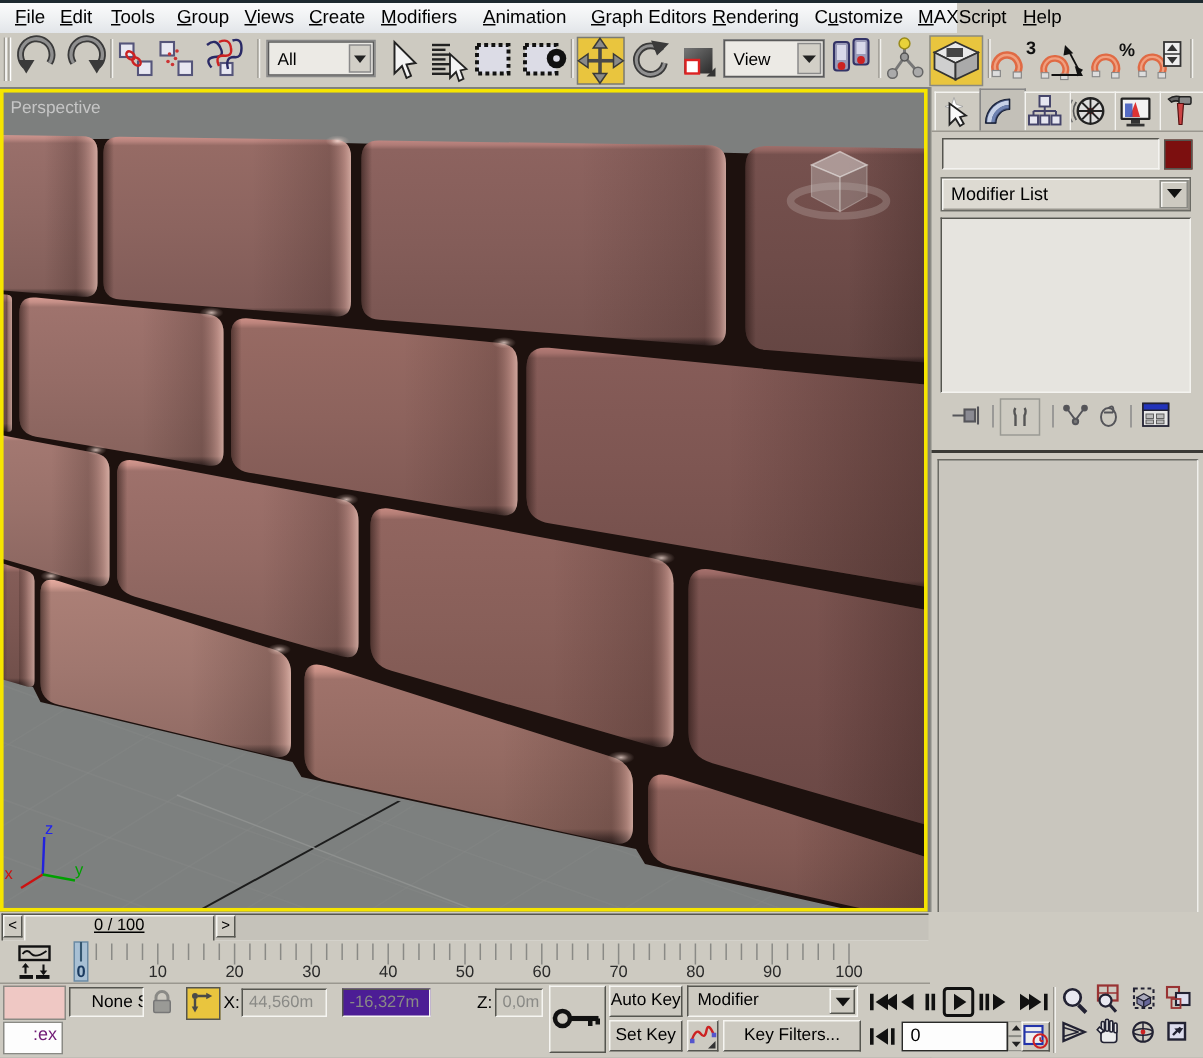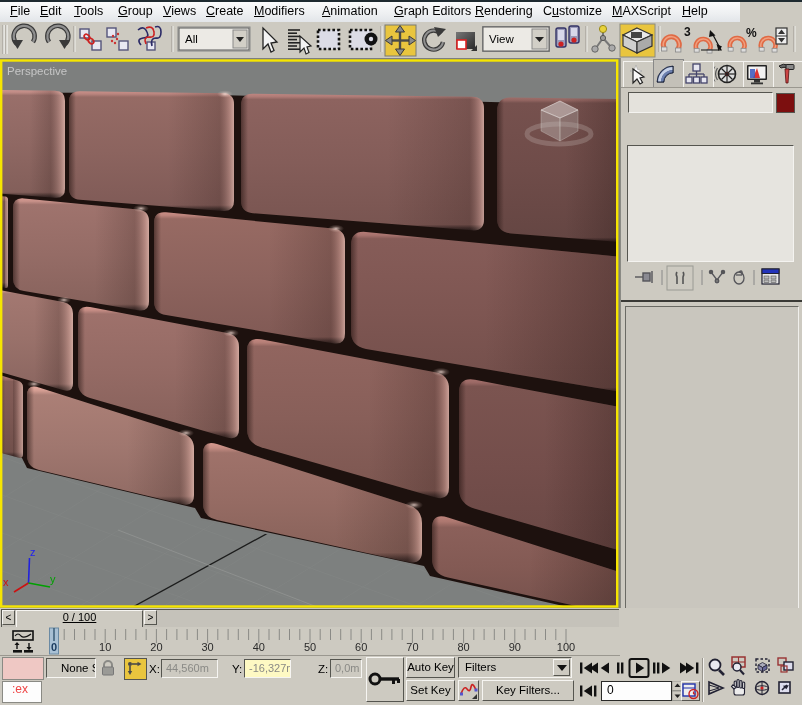--- a/index.html
+++ b/index.html
@@ -1,18 +1,18 @@
 <!DOCTYPE html>
 <html><head><meta charset="utf-8"><style>
 html,body{margin:0;padding:0;background:#cdcac1}
 *{font-family:"Liberation Sans",sans-serif}
 #app{position:relative;width:802px;height:705px;overflow:hidden;background:#cdcac1}
 </style></head><body>
 <div id="app">
-<div style="position:absolute;left:0;top:0;width:740px;height:22px;background:linear-gradient(#fdfdfd,#eef0f2 60%,#e2e5e9);border-bottom:1px solid #b8b8b8;font-size:12.5px;color:#000">
+<div style="position:absolute;left:0;top:0;width:638px;height:22px;background:linear-gradient(#fdfdfd,#eef0f2 60%,#e2e5e9);border-bottom:1px solid #b8b8b8;font-size:12.5px;color:#000">
       <div style="position:absolute;left:0;top:0;width:802px;height:2px;background:#1e2a30"></div>
       <span style="position:absolute;left:10px;top:4px"><u>F</u>ile</span>
       <span style="position:absolute;left:40px;top:4px"><u>E</u>dit</span>
       <span style="position:absolute;left:74px;top:4px"><u>T</u>ools</span>
       <span style="position:absolute;left:118px;top:4px"><u>G</u>roup</span>
       <span style="position:absolute;left:163px;top:4px"><u>V</u>iews</span>
       <span style="position:absolute;left:206px;top:4px"><u>C</u>reate</span>
       <span style="position:absolute;left:254px;top:4px"><u>M</u>odifiers</span>
       <span style="position:absolute;left:322px;top:4px"><u>A</u>nimation</span>
       <span style="position:absolute;left:394px;top:4px"><u>G</u>raph Editors</span>
@@ -617,20 +617,27 @@
 <rect x="12" y="3.5" width="8" height="5" rx="1" fill="#888" stroke="#222" stroke-width="1"></rect>
 <polygon points="11,8 15,8 14,22 12,22" fill="#cc4444" stroke="#551111" stroke-width="0.8"></polygon>
           </g>
         </svg>
       </div>
  <div style="position:absolute;left:0;top:29px;width:182px;height:1px;background:#9a978f"></div>
 
  <div style="position:absolute;left:7px;top:34px;width:143px;height:19px;background:#e4e2dc;border-top:1.5px solid #55554f;border-left:1.5px solid #55554f;border-bottom:1px solid #f4f3f0;border-right:1px solid #f4f3f0"></div>
  <div style="position:absolute;left:155px;top:35px;width:17px;height:18px;background:#7c0f0f;border:1px solid #55554f"></div>
 
+ <div style="position:absolute;left:6px;top:60px;width:165px;height:21px;background:#dddad2;border:1px solid #6a6a64;box-shadow:inset 1px 1px 0 #f6f5f2, inset -1px -1px 0 #9a978f">
+   <span style="position:absolute;left:6px;top:3px;font-size:12px;color:#000">Modifier List</span>
+   <div style="position:absolute;right:1px;top:1px;width:17px;height:17px;background:#cdcac1;border:1px solid #8a8a84;box-shadow:inset 1px 1px 0 #f4f3f0"></div>
+   <svg width="10" height="6" viewBox="0 0 10 6" style="position:absolute;right:5px;top:7px">
+          <polygon points="0,0 10,0 5,6" fill="#111"></polygon>
+        </svg>
+ </div>
 
  <div style="position:absolute;left:6px;top:87px;width:165px;height:115px;background:#e6e4df;border-top:1.5px solid #55554f;border-left:1.5px solid #55554f;border-bottom:1px solid #f4f3f0;border-right:1px solid #f4f3f0"></div>
 
  <svg width="182" height="30" viewBox="0 0 182 30" style="position:absolute;left:0;top:205px">
    <g stroke="#55555a" stroke-width="1.4" fill="none">
      <path d="M 14 14 L 22 14"></path>
      <rect x="22" y="10" width="7" height="8" fill="#8a8a92"></rect>
      <line x1="31" y1="8" x2="31" y2="20"></line>
    </g>
    <line x1="41" y1="7" x2="41" y2="22" stroke="#888"></line>
@@ -745,50 +752,50 @@
       <text x="361.2" y="651" text-anchor="middle" font-size="11" fill="#2a2a2a">60</text>
       <text x="412.4" y="651" text-anchor="middle" font-size="11" fill="#2a2a2a">70</text>
       <text x="463.6" y="651" text-anchor="middle" font-size="11" fill="#2a2a2a">80</text>
       <text x="514.8" y="651" text-anchor="middle" font-size="11" fill="#2a2a2a">90</text>
       <text x="566.0" y="651" text-anchor="middle" font-size="11" fill="#2a2a2a">100</text>
       <rect x="49.5" y="628" width="9" height="26" fill="#a8c0d4" stroke="#6a8aa4" stroke-width="1"></rect>
       <line x1="54" y1="628" x2="54" y2="641" stroke="#33556f" stroke-width="1.4"></line>
       <text x="54" y="651" text-anchor="middle" font-size="11" fill="#1a3a5f" font-weight="bold">0</text>
     </svg>
 <div style="position:absolute;left:2px;top:657px;width:40px;height:21px;background:#efc8c4;border:1px solid #8a8a84"></div>
-<div style="position:absolute;left:2px;top:681px;width:40px;height:22px;background:#fdfdfd;border:1px solid #8a8a84;font-size:12px;color:#ef4444;padding-left:9px;box-sizing:border-box">:ex</div>
+<div style="position:absolute;left:2px;top:681px;width:40px;height:22px;background:#fdfdfd;border:1px solid #8a8a84;font-size:12px;color:#701a75;padding-left:19px;box-sizing:border-box">:ex</div>
 <div style="position:absolute;left:46px;top:658px;width:50px;height:20px;background:#cdcac1;border-top:1px solid #55554f;border-left:1px solid #55554f;border-bottom:1px solid #f6f5f2;border-right:1px solid #f6f5f2;box-sizing:border-box;font-size:11.5px;color:#000;line-height:18px;padding-left:14px;white-space:nowrap;overflow:hidden">None Se</div>
 <svg width="16" height="17" viewBox="0 0 16 17" style="position:absolute;left:100px;top:660px">
 <path d="M 4 7 L 4 5 A 4 4 0 0 1 12 5 L 12 7" fill="none" stroke="#8a8a86" stroke-width="2"></path>
 <rect x="2.5" y="7" width="11" height="8" rx="1" fill="#9a9a96" stroke="#777"></rect>
     </svg>
 <div style="position:absolute;left:124px;top:658px;width:21px;height:20px;background:#e9c53e;border:1px solid #55554f"></div>
 <svg width="19" height="18" viewBox="0 0 19 18" style="position:absolute;left:125px;top:659px">
 <circle cx="5" cy="5" r="2" fill="#4a4a48"></circle>
 <line x1="7" y1="5" x2="14" y2="5" stroke="#4a4a48" stroke-width="1.6"></line>
       <polygon points="16.5,5 12.5,2.8 12.5,7.2" fill="#4a4a48"></polygon>
 <line x1="5" y1="7" x2="5" y2="13" stroke="#4a4a48" stroke-width="1.6"></line>
       <polygon points="5,16 2.8,12 7.2,12" fill="#4a4a48"></polygon>
     </svg>
 <span style="position:absolute;left:149px;top:663px;font-size:11.5px;color:#000">X:</span>
 <div style="position:absolute;left:161px;top:659px;width:57px;height:19px;background:#cdcac1;border-top:1px solid #55554f;border-left:1px solid #55554f;border-bottom:1px solid #f6f5f2;border-right:1px solid #f6f5f2;box-sizing:border-box;font-size:11px;color:#8a8a86;line-height:17px;padding-left:4px;white-space:nowrap;overflow:hidden">44,560m</div>
 <span style="position:absolute;left:232px;top:663px;font-size:11.5px;color:#000">Y:</span>
-<div style="position:absolute;left:244px;top:659px;width:47px;height:19px;background:#fef9c3;border-top:1px solid #55554f;border-left:1px solid #55554f;border-bottom:1px solid #f6f5f2;border-right:1px solid #f6f5f2;box-sizing:border-box;font-size:11px;color:#8a8a86;line-height:17px;padding-left:4px;white-space:nowrap;overflow:hidden">-16,327m</div>
+<div style="position:absolute;left:228px;top:659px;width:59px;height:19px;background:#4c1d95;border-top:1px solid #55554f;border-left:1px solid #55554f;border-bottom:1px solid #f6f5f2;border-right:1px solid #f6f5f2;box-sizing:border-box;font-size:11px;color:#8a8a86;line-height:17px;padding-left:4px;white-space:nowrap;overflow:hidden">-16,327m</div>
 <span style="position:absolute;left:318px;top:663px;font-size:11.5px;color:#000">Z:</span>
 <div style="position:absolute;left:330px;top:659px;width:32px;height:19px;background:#cdcac1;border-top:1px solid #55554f;border-left:1px solid #55554f;border-bottom:1px solid #f6f5f2;border-right:1px solid #f6f5f2;box-sizing:border-box;font-size:11px;color:#8a8a86;line-height:17px;padding-left:4px;white-space:nowrap;overflow:hidden">0,0m</div>
 <div style="position:absolute;left:366px;top:657px;width:38px;height:45px;background:#cdcac1;border-top:1px solid #f6f5f2;border-left:1px solid #f6f5f2;border-right:1px solid #55554f;border-bottom:1px solid #55554f;box-sizing:border-box;font-size:11px;text-align:center;color:#000;line-height:43px;"></div>
 <svg width="34" height="22" viewBox="0 0 34 22" style="position:absolute;left:368px;top:668px">
 <circle cx="7" cy="11" r="5" fill="none" stroke="#111" stroke-width="3"></circle>
 <line x1="12" y1="11" x2="31" y2="11" stroke="#111" stroke-width="3.4"></line>
 <rect x="24" y="11" width="3" height="5" fill="#111"></rect>
       <rect x="29" y="11" width="3" height="4" fill="#111"></rect>
     </svg>
 <div style="position:absolute;left:406px;top:657px;width:49px;height:21px;background:#cdcac1;border-top:1px solid #f6f5f2;border-left:1px solid #f6f5f2;border-right:1px solid #55554f;border-bottom:1px solid #55554f;box-sizing:border-box;font-size:11.5px;text-align:center;color:#000;line-height:19px;">Auto Key</div>
 <div style="position:absolute;left:406px;top:680px;width:49px;height:21px;background:#cdcac1;border-top:1px solid #f6f5f2;border-left:1px solid #f6f5f2;border-right:1px solid #55554f;border-bottom:1px solid #55554f;box-sizing:border-box;font-size:11.5px;text-align:center;color:#000;line-height:19px;">Set Key</div>
-<div style="position:absolute;left:458px;top:657px;width:114px;height:21px;background:#cdcac1;border-top:1px solid #55554f;border-left:1px solid #55554f;border-bottom:1px solid #f6f5f2;border-right:1px solid #f6f5f2;box-sizing:border-box;font-size:11.5px;color:#000;line-height:19px;padding-left:6px;white-space:nowrap;overflow:hidden">Filters</div>
+<div style="position:absolute;left:458px;top:657px;width:114px;height:21px;background:#cdcac1;border-top:1px solid #55554f;border-left:1px solid #55554f;border-bottom:1px solid #f6f5f2;border-right:1px solid #f6f5f2;box-sizing:border-box;font-size:11.5px;color:#000;line-height:19px;padding-left:6px;white-space:nowrap;overflow:hidden">Modifier</div>
 <div style="position:absolute;left:553px;top:659px;width:17px;height:17px;background:#cdcac1;border-top:1px solid #f6f5f2;border-left:1px solid #f6f5f2;border-right:1px solid #55554f;border-bottom:1px solid #55554f;box-sizing:border-box;font-size:11px;text-align:center;color:#000;line-height:15px;"></div>
 <svg width="10" height="6" viewBox="0 0 10 6" style="position:absolute;left:557px;top:665px">
       <polygon points="0,0 10,0 5,6" fill="#111"></polygon>
     </svg>
 <div style="position:absolute;left:458px;top:680px;width:21px;height:21px;background:#cdcac1;border-top:1px solid #f6f5f2;border-left:1px solid #f6f5f2;border-right:1px solid #55554f;border-bottom:1px solid #55554f;box-sizing:border-box;font-size:11px;text-align:center;color:#000;line-height:19px;"></div>
 <svg width="19" height="19" viewBox="0 0 19 19" style="position:absolute;left:459px;top:681px">
 <path d="M 2 13 Q 5 4 8 8 T 12 6 T 17 9" fill="none" stroke="#cc2222" stroke-width="1.6"></path>
 <g fill="#5555cc">
         <rect x="1" y="11.5" width="3" height="3"></rect>
         <rect x="15.5" y="7.5" width="3" height="3"></rect>

